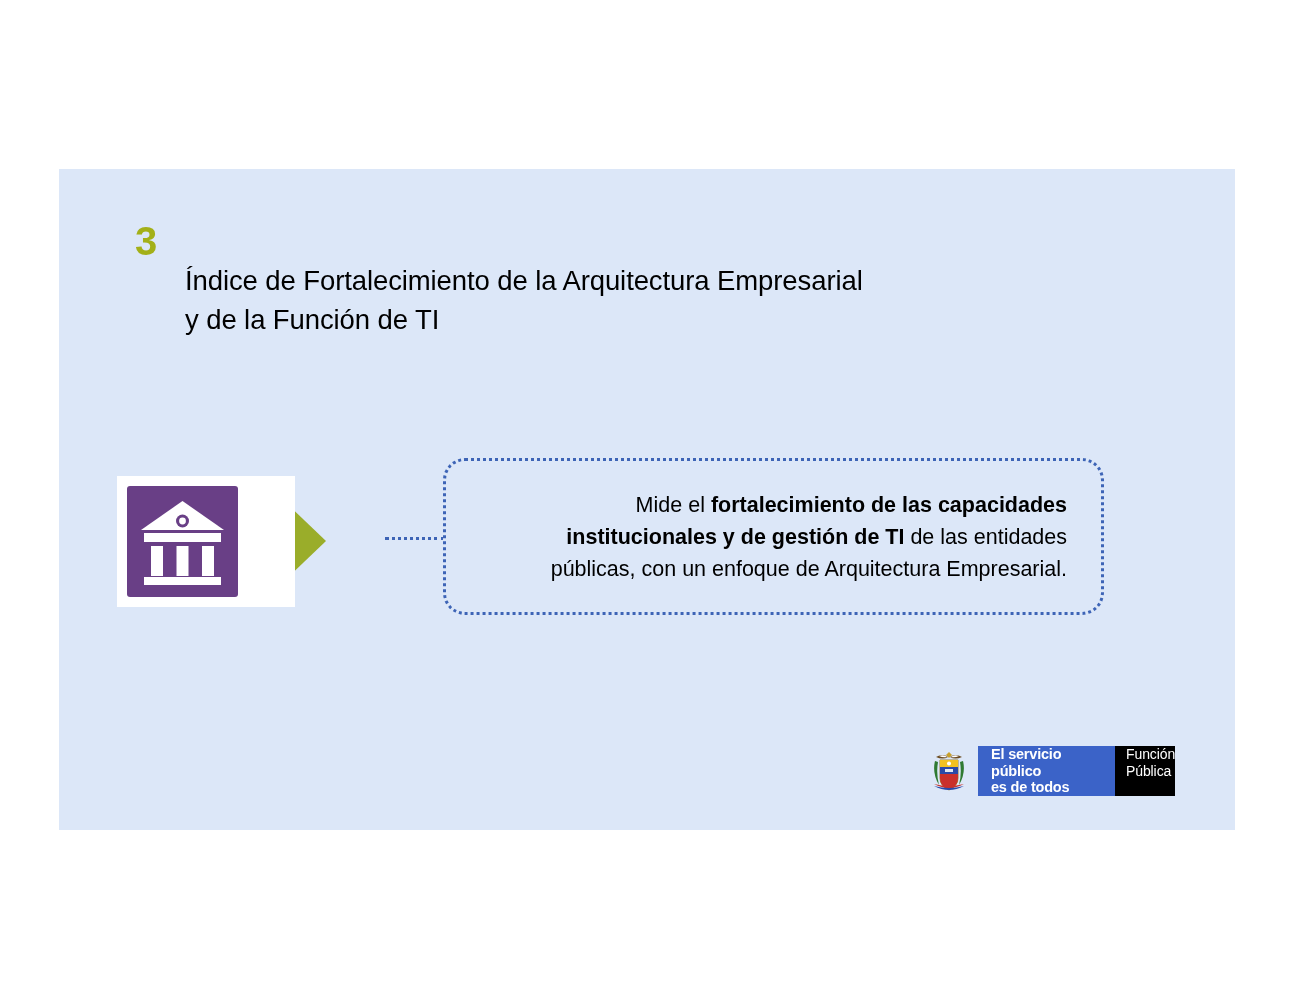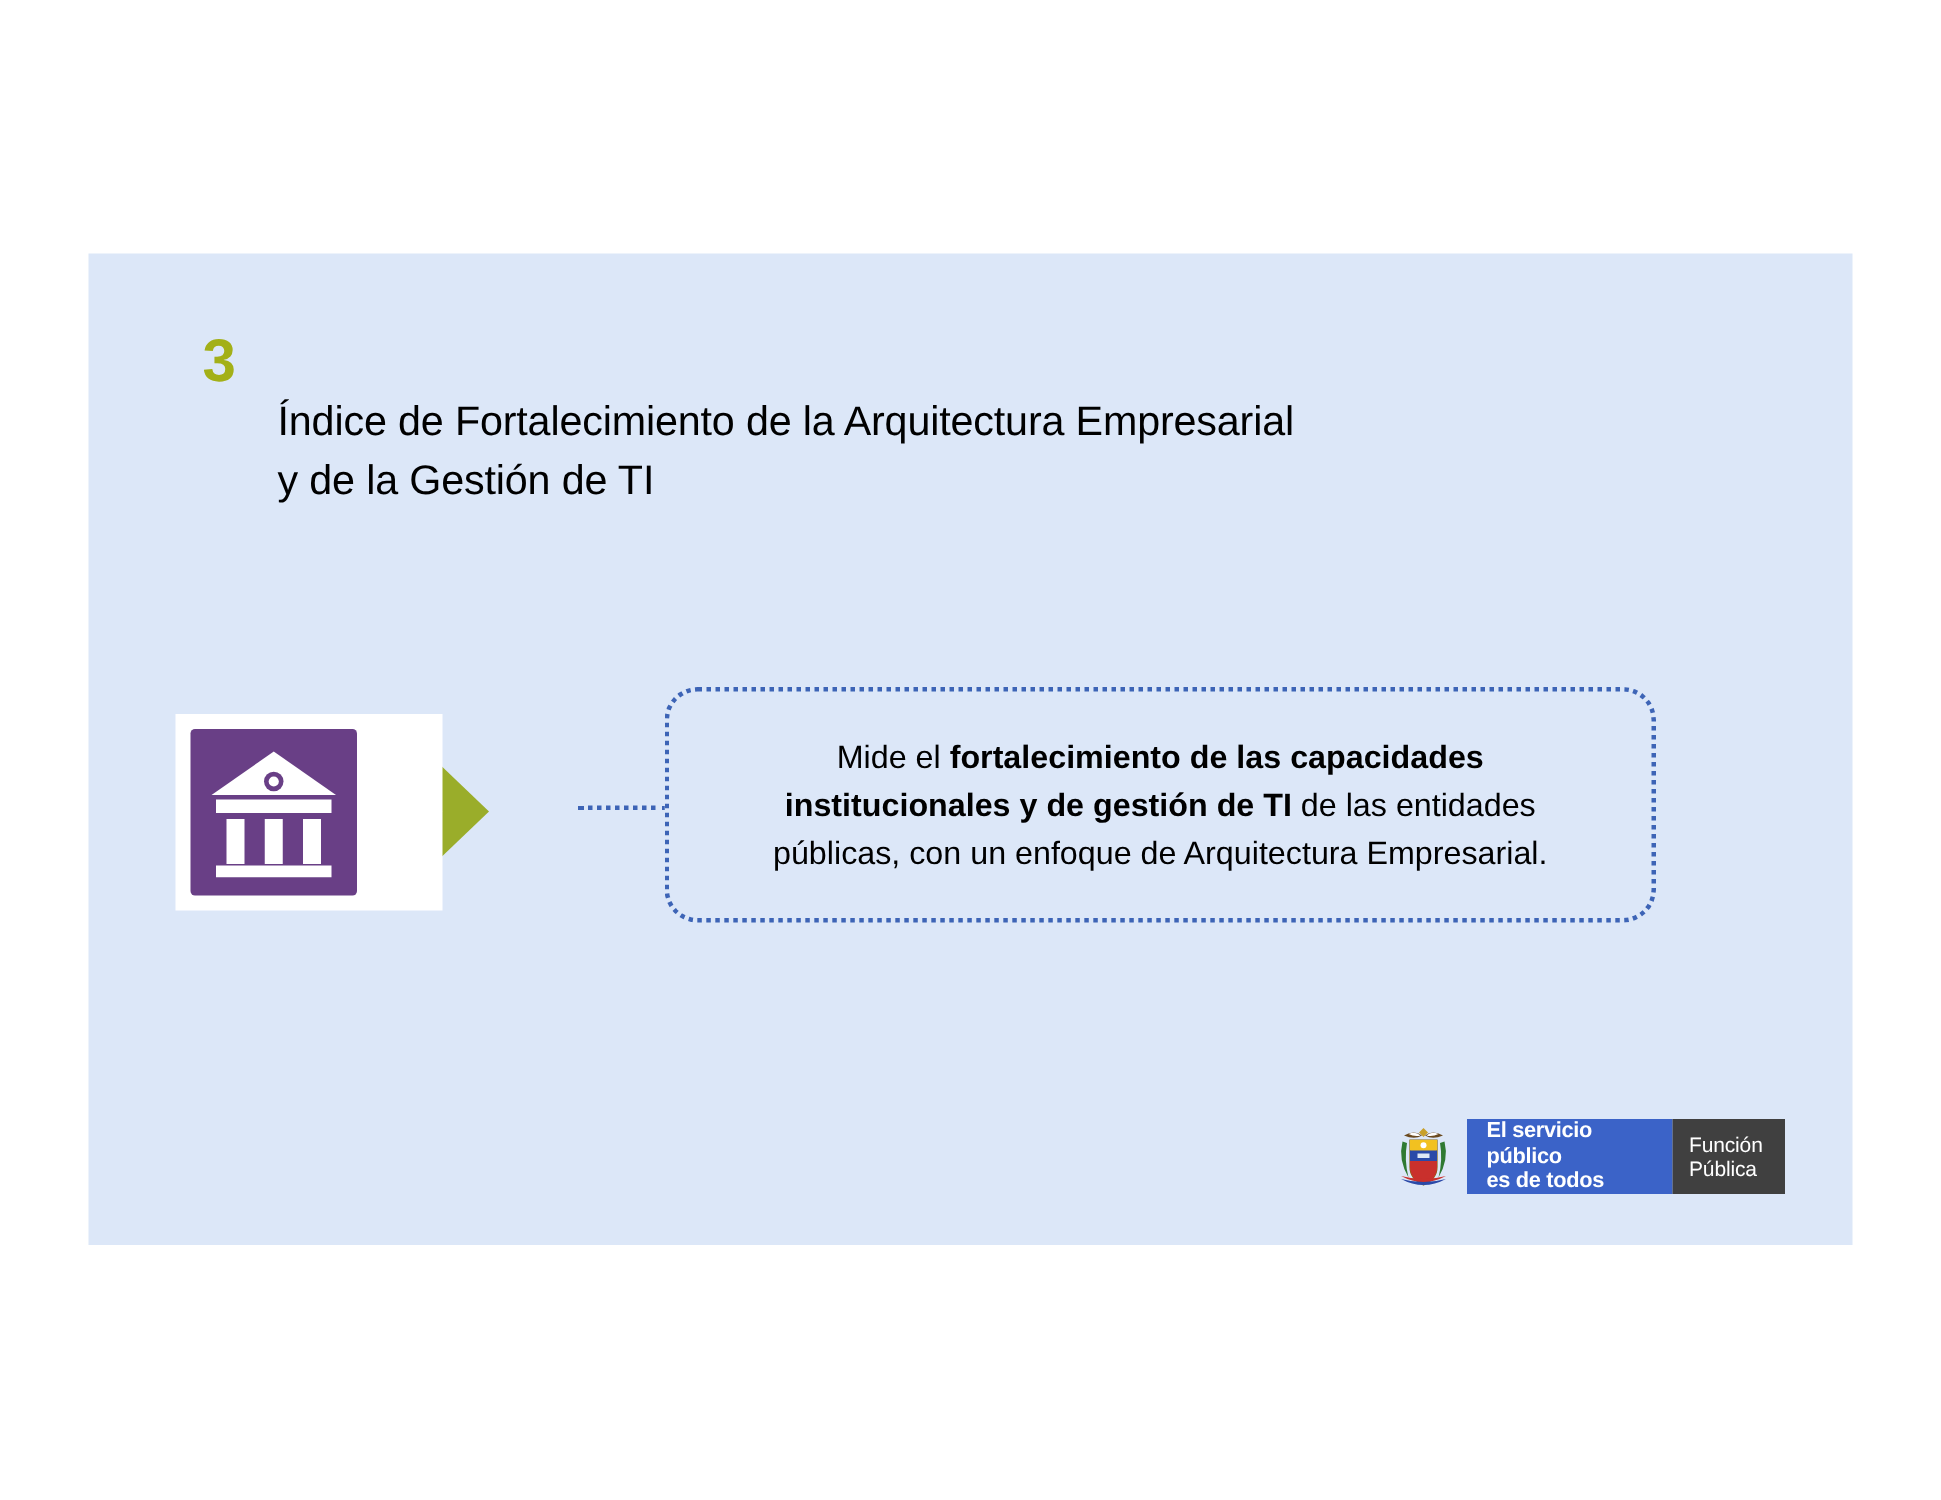--- a/index.html
+++ b/index.html
@@ -137,21 +137,21 @@
     box-sizing: border-box;
     background: #dce7f8;
     display: flex;
     align-items: center;
     justify-content: center;
   }
   #callout-text {
     font-size: 21.5px;
     line-height: 32px;
     color: #000000;
-    text-align: center;
+    text-align: right;
     padding: 0 34px;
   }
   #callout-text b {
     font-weight: bold;
   }
 
   
   #logo {
     position: absolute;
     left: 871px;
@@ -177,46 +177,46 @@
   }
   #logo-slogan-text {
     color: #ffffff;
     font-size: 14.5px;
     font-weight: bold;
     line-height: 16.5px;
     letter-spacing: -0.2px;
     white-space: pre-line;
   }
   #logo-brand-block {
-    width: 75px;
+    width: 60px;
     height: 50px;
-    background: #404040;
-    display: flex;
-    align-items: center;
+    background: #000000;
+    display: flex;
+    align-items: flex-start;
     padding-left: 11px;
     box-sizing: border-box;
   }
   #logo-brand-text {
     color: #ffffff;
     font-size: 14px;
     line-height: 16.5px;
     letter-spacing: -0.1px;
     white-space: pre-line;
   }
 </style>
 </head>
 <body>
 
 <div id="slide">
 
   <div id="heading-block">
     <div id="index-number">3</div>
     <div id="title-lines">
       <div class="title-line">Índice de Fortalecimiento de la Arquitectura Empresarial</div>
-      <div class="title-line">y de la Gestión de TI</div>
+      <div class="title-line">y de la Función de TI</div>
     </div>
   </div>
 
   <div id="icon-group">
     <div id="chevron-back" class="chevron"></div>
     <div id="chevron-front" class="chevron"></div>
     <div id="icon-card">
       <div id="chevron-notch"></div>
       <div id="institution-tile">
         <svg width="89" height="86" viewBox="0 0 89 86">

